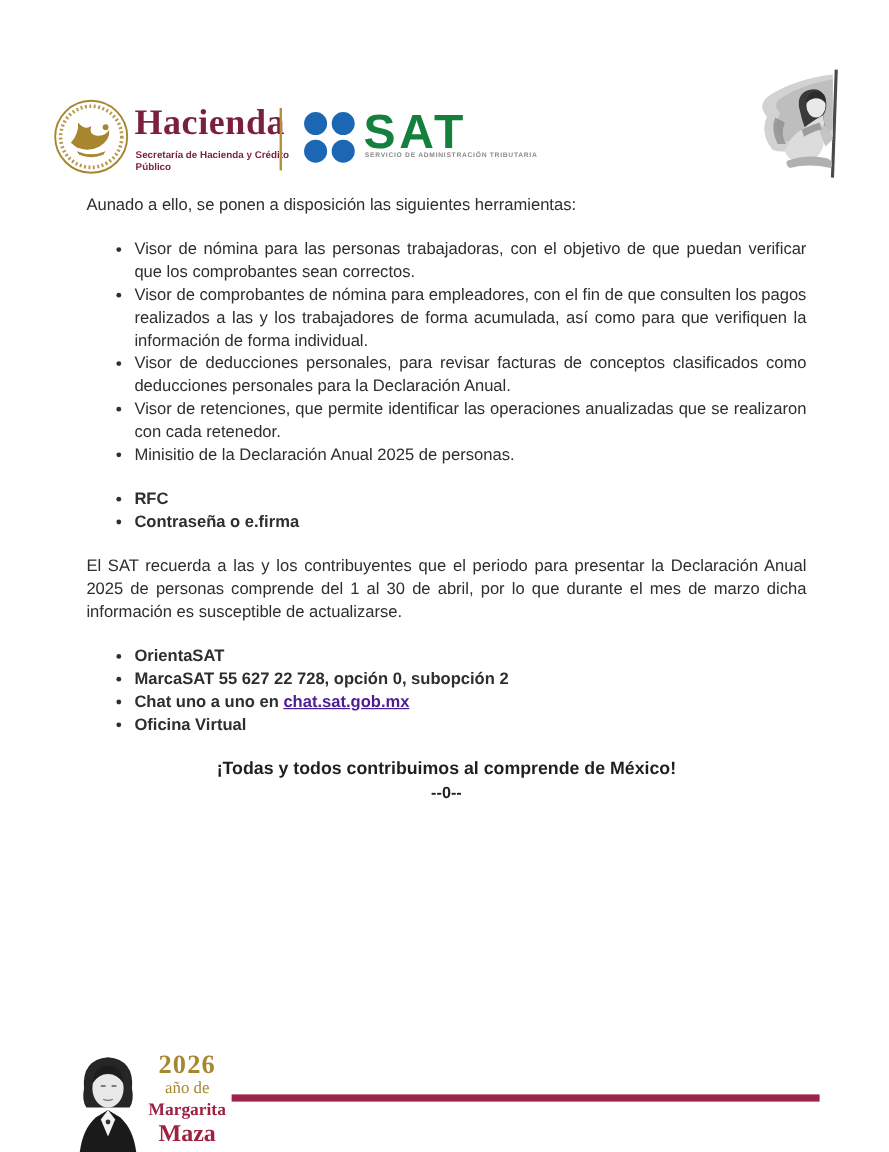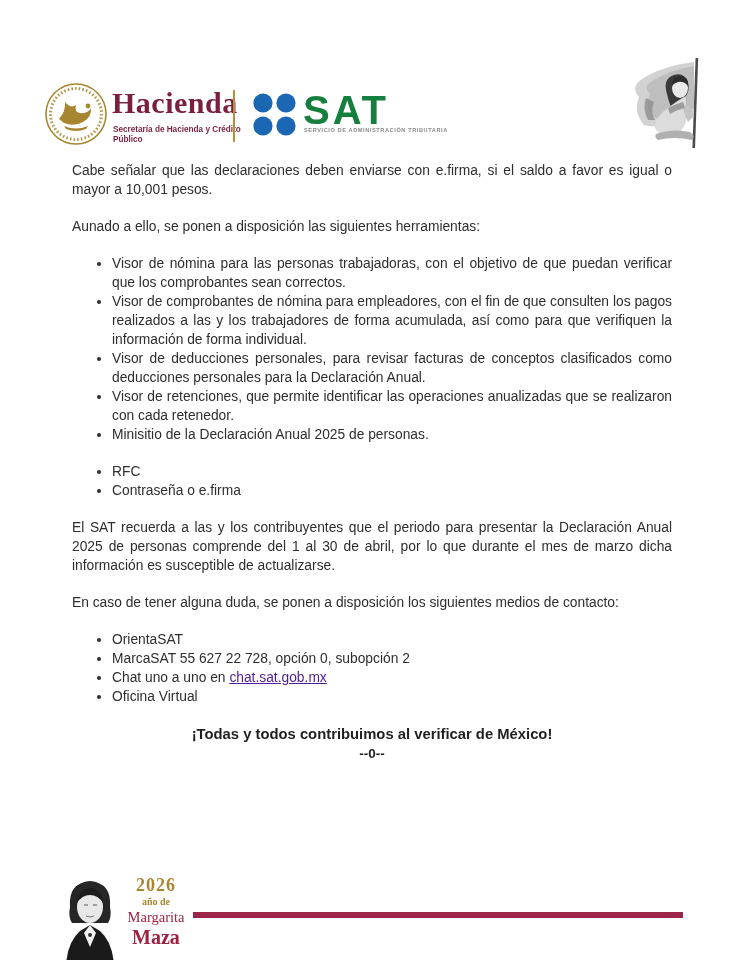--- a/index.html
+++ b/index.html
@@ -33,37 +33,37 @@
 
   
   .content {
     position: absolute; left: 72px; top: 131px; width: 600px;
     font-size: 13.8px; line-height: 19px; color: #2e2e2e;
   }
   .content p { margin: 0 0 18px 0; text-align: justify; }
   .content p.no-justify { text-align: left; }
   .content ul { list-style: disc; margin: 0 0 18px 0; padding-left: 40px; }
   .content li { text-align: justify; }
-  .content ul.plain li { text-align: left; }
+  .content ul.plain li { text-align: left; font-weight: bold; }
   a.doc-link { color: #4c1d95; text-decoration: underline; }
   .closing {
     margin-top: 16px; text-align: center; font-weight: bold;
     font-size: 14.8px; color: #1f1f1f; line-height: 20px;
   }
   .end-mark { text-align: center; font-weight: bold; font-size: 13.5px; color: #1f1f1f; line-height: 20px; }
 
   
   .footer-portrait { position: absolute; left: 56px; top: 843px; width: 68px; height: 106px; }
   .footer-textblock {
     position: absolute; left: 118px; top: 846px; width: 76px; text-align: center;
     font-family: "Liberation Serif", "DejaVu Serif", serif; line-height: 1;
   }
-  .ft-year  { font-size: 18px; font-weight: bold; color: #a8862f; letter-spacing: 1px; }
-  .ft-line1 { font-size: 10px; font-weight: bold; color: #a8862f; margin-top: 3px; }
-  .ft-line2 { font-size: 14.5px; font-weight: normal; color: #9d2241; margin-top: 3px; }
+  .ft-year  { font-size: 22px; font-weight: bold; color: #a8862f; letter-spacing: 1px; }
+  .ft-line1 { font-size: 14px; font-weight: normal; color: #a8862f; margin-top: 3px; }
+  .ft-line2 { font-size: 14.5px; font-weight: bold; color: #9d2241; margin-top: 3px; }
   .ft-line3 { font-size: 20px; font-weight: bold; color: #9d2241; margin-top: 2px; }
   .footer-rule { position: absolute; left: 193px; top: 882px; width: 490px; height: 6px; background: #9d2449; }
 </style>
 </head>
 <body>
 
 <div class="page">
 
   <div class="header">
 
@@ -101,50 +101,48 @@
       <path d="M44 30 Q44 20 53 20 Q61 21 60 30 Q56 25 50 26 Q46 27 44 30 Z" fill="#2c2c2c"></path>
       <path d="M58 40 Q60 52 58 66 Q54 78 42 80 Q30 80 26 70 Q30 58 40 52 Q50 44 58 40 Z" fill="#dcdcdc"></path>
       <path d="M58 48 Q64 52 66 60 L60 66 Q56 58 55 52 Z" fill="#c4c4c4"></path>
       <path d="M40 52 Q48 48 55 46 L57 52 Q48 54 42 58 Z" fill="#9d9d9d"></path>
       <path d="M28 78 Q44 72 62 76 Q68 80 64 84 Q46 80 30 84 Q26 81 28 78 Z" fill="#b0b0b0"></path>
     </svg>
   </div>
 
   <div class="content">
 
-    <p>Cabe señalar que las declaraciones deben enviarse con e.firma, si el saldo a favor es igual o mayor a 10,001 pesos.</p>
 
     <p>Aunado a ello, se ponen a disposición las siguientes herramientas:</p>
 
     <ul>
       <li>Visor de nómina para las personas trabajadoras, con el objetivo de que puedan verificar que los comprobantes sean correctos.</li>
       <li>Visor de comprobantes de nómina para empleadores, con el fin de que consulten los pagos realizados a las y los trabajadores de forma acumulada, así como para que verifiquen la información de forma individual.</li>
       <li>Visor de deducciones personales, para revisar facturas de conceptos clasificados como deducciones personales para la Declaración Anual.</li>
       <li>Visor de retenciones, que permite identificar las operaciones anualizadas que se realizaron con cada retenedor.</li>
       <li>Minisitio de la Declaración Anual 2025 de personas.</li>
     </ul>
 
 
     <ul class="plain">
       <li>RFC</li>
       <li>Contraseña o e.firma</li>
     </ul>
 
     <p>El SAT recuerda a las y los contribuyentes que el periodo para presentar la Declaración Anual 2025 de personas comprende del 1 al 30 de abril, por lo que durante el mes de marzo dicha información es susceptible de actualizarse.</p>
 
-    <p class="no-justify">En caso de tener alguna duda, se ponen a disposición los siguientes medios de contacto:</p>
 
     <ul class="plain">
       <li>OrientaSAT</li>
       <li>MarcaSAT 55 627 22 728, opción 0, subopción 2</li>
       <li><span>Chat uno a uno en </span><a href="#" class="doc-link">chat.sat.gob.mx</a></li>
       <li>Oficina Virtual</li>
     </ul>
 
-    <div class="closing">¡Todas y todos contribuimos al verificar de México!</div>
+    <div class="closing">¡Todas y todos contribuimos al comprende de México!</div>
     <div class="end-mark">--0--</div>
   </div>
 
   <svg class="footer-portrait" viewBox="0 0 68 106">
     <path d="M14 34 Q12 10 34 8 Q56 10 54 34 Q56 44 52 50 L16 50 Q12 44 14 34 Z" fill="#262626"></path>
     <ellipse cx="34" cy="34" rx="13" ry="16" fill="#e8e8e8"></ellipse>
     <path d="M21 30 Q22 16 34 15 Q46 16 47 30 Q42 22 34 22 Q26 22 21 30 Z" fill="#1d1d1d"></path>
     <path d="M28 32 L32 32 M37 32 L41 32" stroke="#555" stroke-width="1.2"></path>
     <path d="M30 43 Q34 45 38 43" stroke="#777" stroke-width="1" fill="none"></path>
     <path d="M10 106 Q8 72 24 58 L34 52 L44 58 Q60 72 58 106 Z" fill="#1a1a1a"></path>

